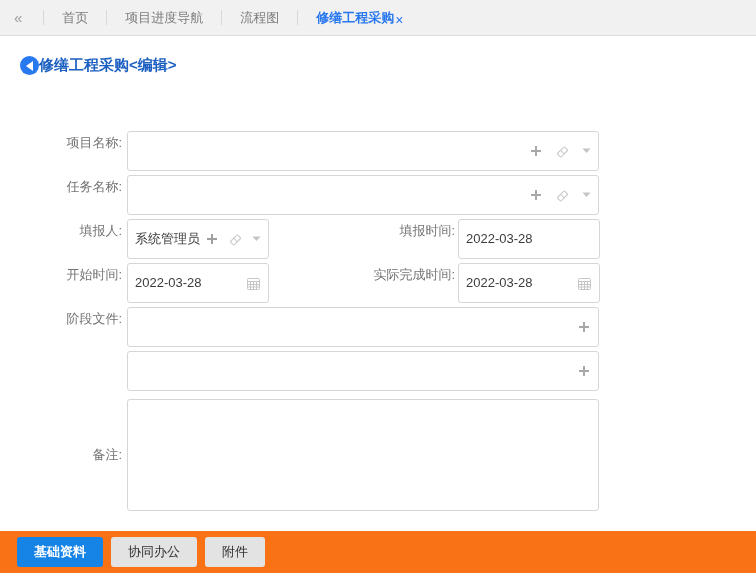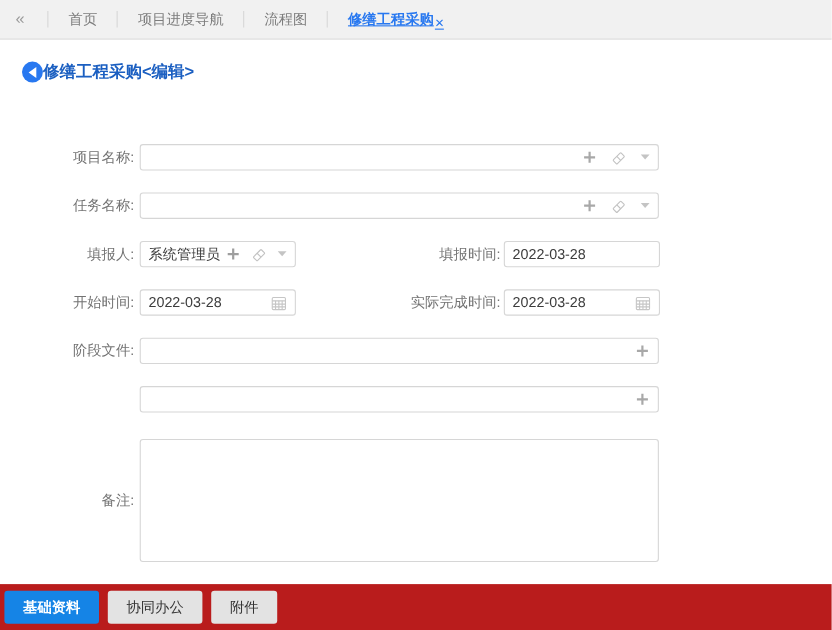--- a/index.html
+++ b/index.html
@@ -15,21 +15,21 @@
     position:absolute; top:0; left:0; right:0; height:36px;
     background:#f1f1f1; border-bottom:1px solid #ddd;
     display:flex; align-items:center; padding-left:14px;
   }
   .collapse-btn {
     color:#9a9a9a; font-size:15px; letter-spacing:-1px; cursor:pointer;
     margin-right:4px; line-height:1;
   }
   .vsep { width:1px; height:15px; background:#d8d8d8; margin:0 18px; }
   .tab { font-size:13px; color:#7d7d7d; cursor:pointer; white-space:nowrap; }
-  .tab.active { color:#2878f0; font-weight:bold; display:flex; align-items:flex-end; gap:1px;text-decoration:underline; }
+  .tab.active { color:#2878f0; font-weight:bold; display:flex; align-items:flex-end; gap:1px; }
   .tab .close-x { color:#2878f0; font-weight:normal; font-size:14px; cursor:pointer; line-height:1; }
   
   .titlebar { position:absolute; top:56px; left:20px; display:flex; align-items:center; }
   .back-btn {
     width:19px; height:19px; border-radius:50%; background:#2878f0;
     display:flex; align-items:center; justify-content:center; cursor:pointer; flex:0 0 auto;
   }
   .back-tri {
     width:0; height:0; border-style:solid;
     border-width:5px 7px 5px 0; border-color:transparent #ffffff transparent transparent;
@@ -38,21 +38,21 @@
   .page-title { font-size:15px; font-weight:bold; color:#1b5fc1; }
   
   .form { position:absolute; top:0; left:0; width:756px; height:573px; }
   .flabel {
     position:absolute; font-size:13px; color:#737373; line-height:24px;
     text-align:right; white-space:nowrap;
   }
   .lab-c1 { left:0; width:122px; }
   .lab-c2 { left:280px; width:175px; }
   .field {
-    position:absolute; height:24px; background:#fff;
+    position:absolute; height:40px; background:#fff;
     border:1px solid #d6d6d6; border-radius:3px;
     display:flex; align-items:center; padding:0 7px; cursor:text;
   }
   .field .value {
     flex:1; font-size:13px; color:#3c3c3c;
     white-space:nowrap; overflow:hidden; line-height:22px;
   }
   .icons { display:flex; align-items:center; gap:12px; flex:0 0 auto; }
   .icons.tight { gap:9px; }
   .icon { display:flex; align-items:center; justify-content:center; cursor:pointer; }
@@ -60,22 +60,22 @@
   .small1 { left:127px; width:142px; }
   .small2 { left:458px; width:142px; }
   .remark-area {
     position:absolute; left:127px; top:399px; width:472px; height:112px;
     border:1px solid #d6d6d6; border-radius:3px; background:#fff;
     resize:none; font-family:inherit; font-size:13px; color:#3c3c3c; padding:6px 8px;
     outline:none;
   }
   
   .bottom-bar {
-    position:absolute; left:0; right:0; bottom:0; height:42px; background:#b91c1c;
-    display:flex; align-items:center; padding-left:4px; gap:8px;
+    position:absolute; left:0; right:0; bottom:0; height:42px; background:#f97316;
+    display:flex; align-items:center; padding-left:17px; gap:8px;
   }
   .btab {
     height:30px; padding:0 17px; display:flex; align-items:center;
     background:#e3e3e3; color:#333; font-size:13px; border-radius:3px; cursor:pointer;
     white-space:nowrap;
   }
   .btab.active { background:#1584e6; color:#fff; font-weight:bold; }
   svg { display:block; }
 </style>
 </head>

